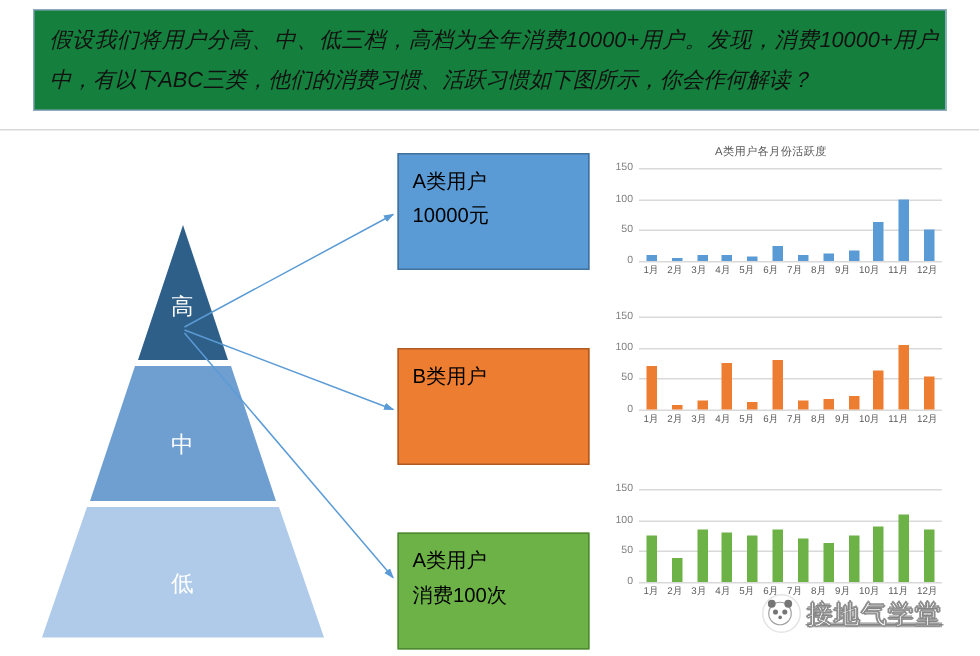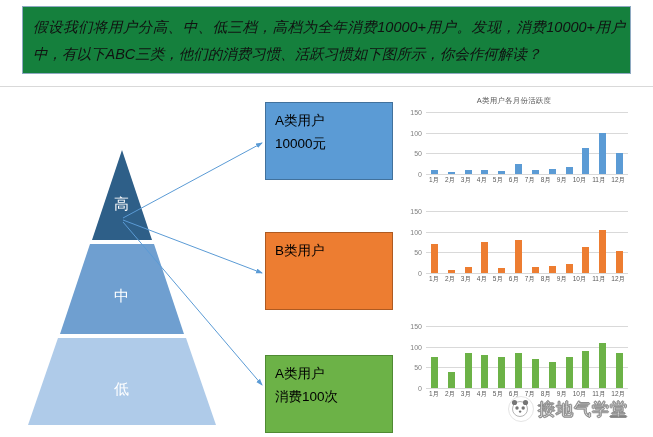--- a/index.html
+++ b/index.html
@@ -209,20 +209,21 @@
   }
   #watermark-text {
     font-size: 17px;
     color: #ffffff;
     letter-spacing: 1px;
     -webkit-text-stroke: 0.6px #7a7a7a;
     text-shadow:
       -1px 0 #8c8c8c, 1px 0 #8c8c8c,
       0 -1px #8c8c8c, 0 1px #8c8c8c;
     white-space: nowrap;
+    text-decoration: underline;
   }
 </style>
 </head>
 <body>
 
 <div id="page">
 
   <div id="question-box">
     <div id="question-text">假设我们将用户分高、中、低三档，高档为全年消费10000+用户。发现，消费10000+用户中，有以下ABC三类，他们的消费习惯、活跃习惯如下图所示，你会作何解读？</div>
   </div>

